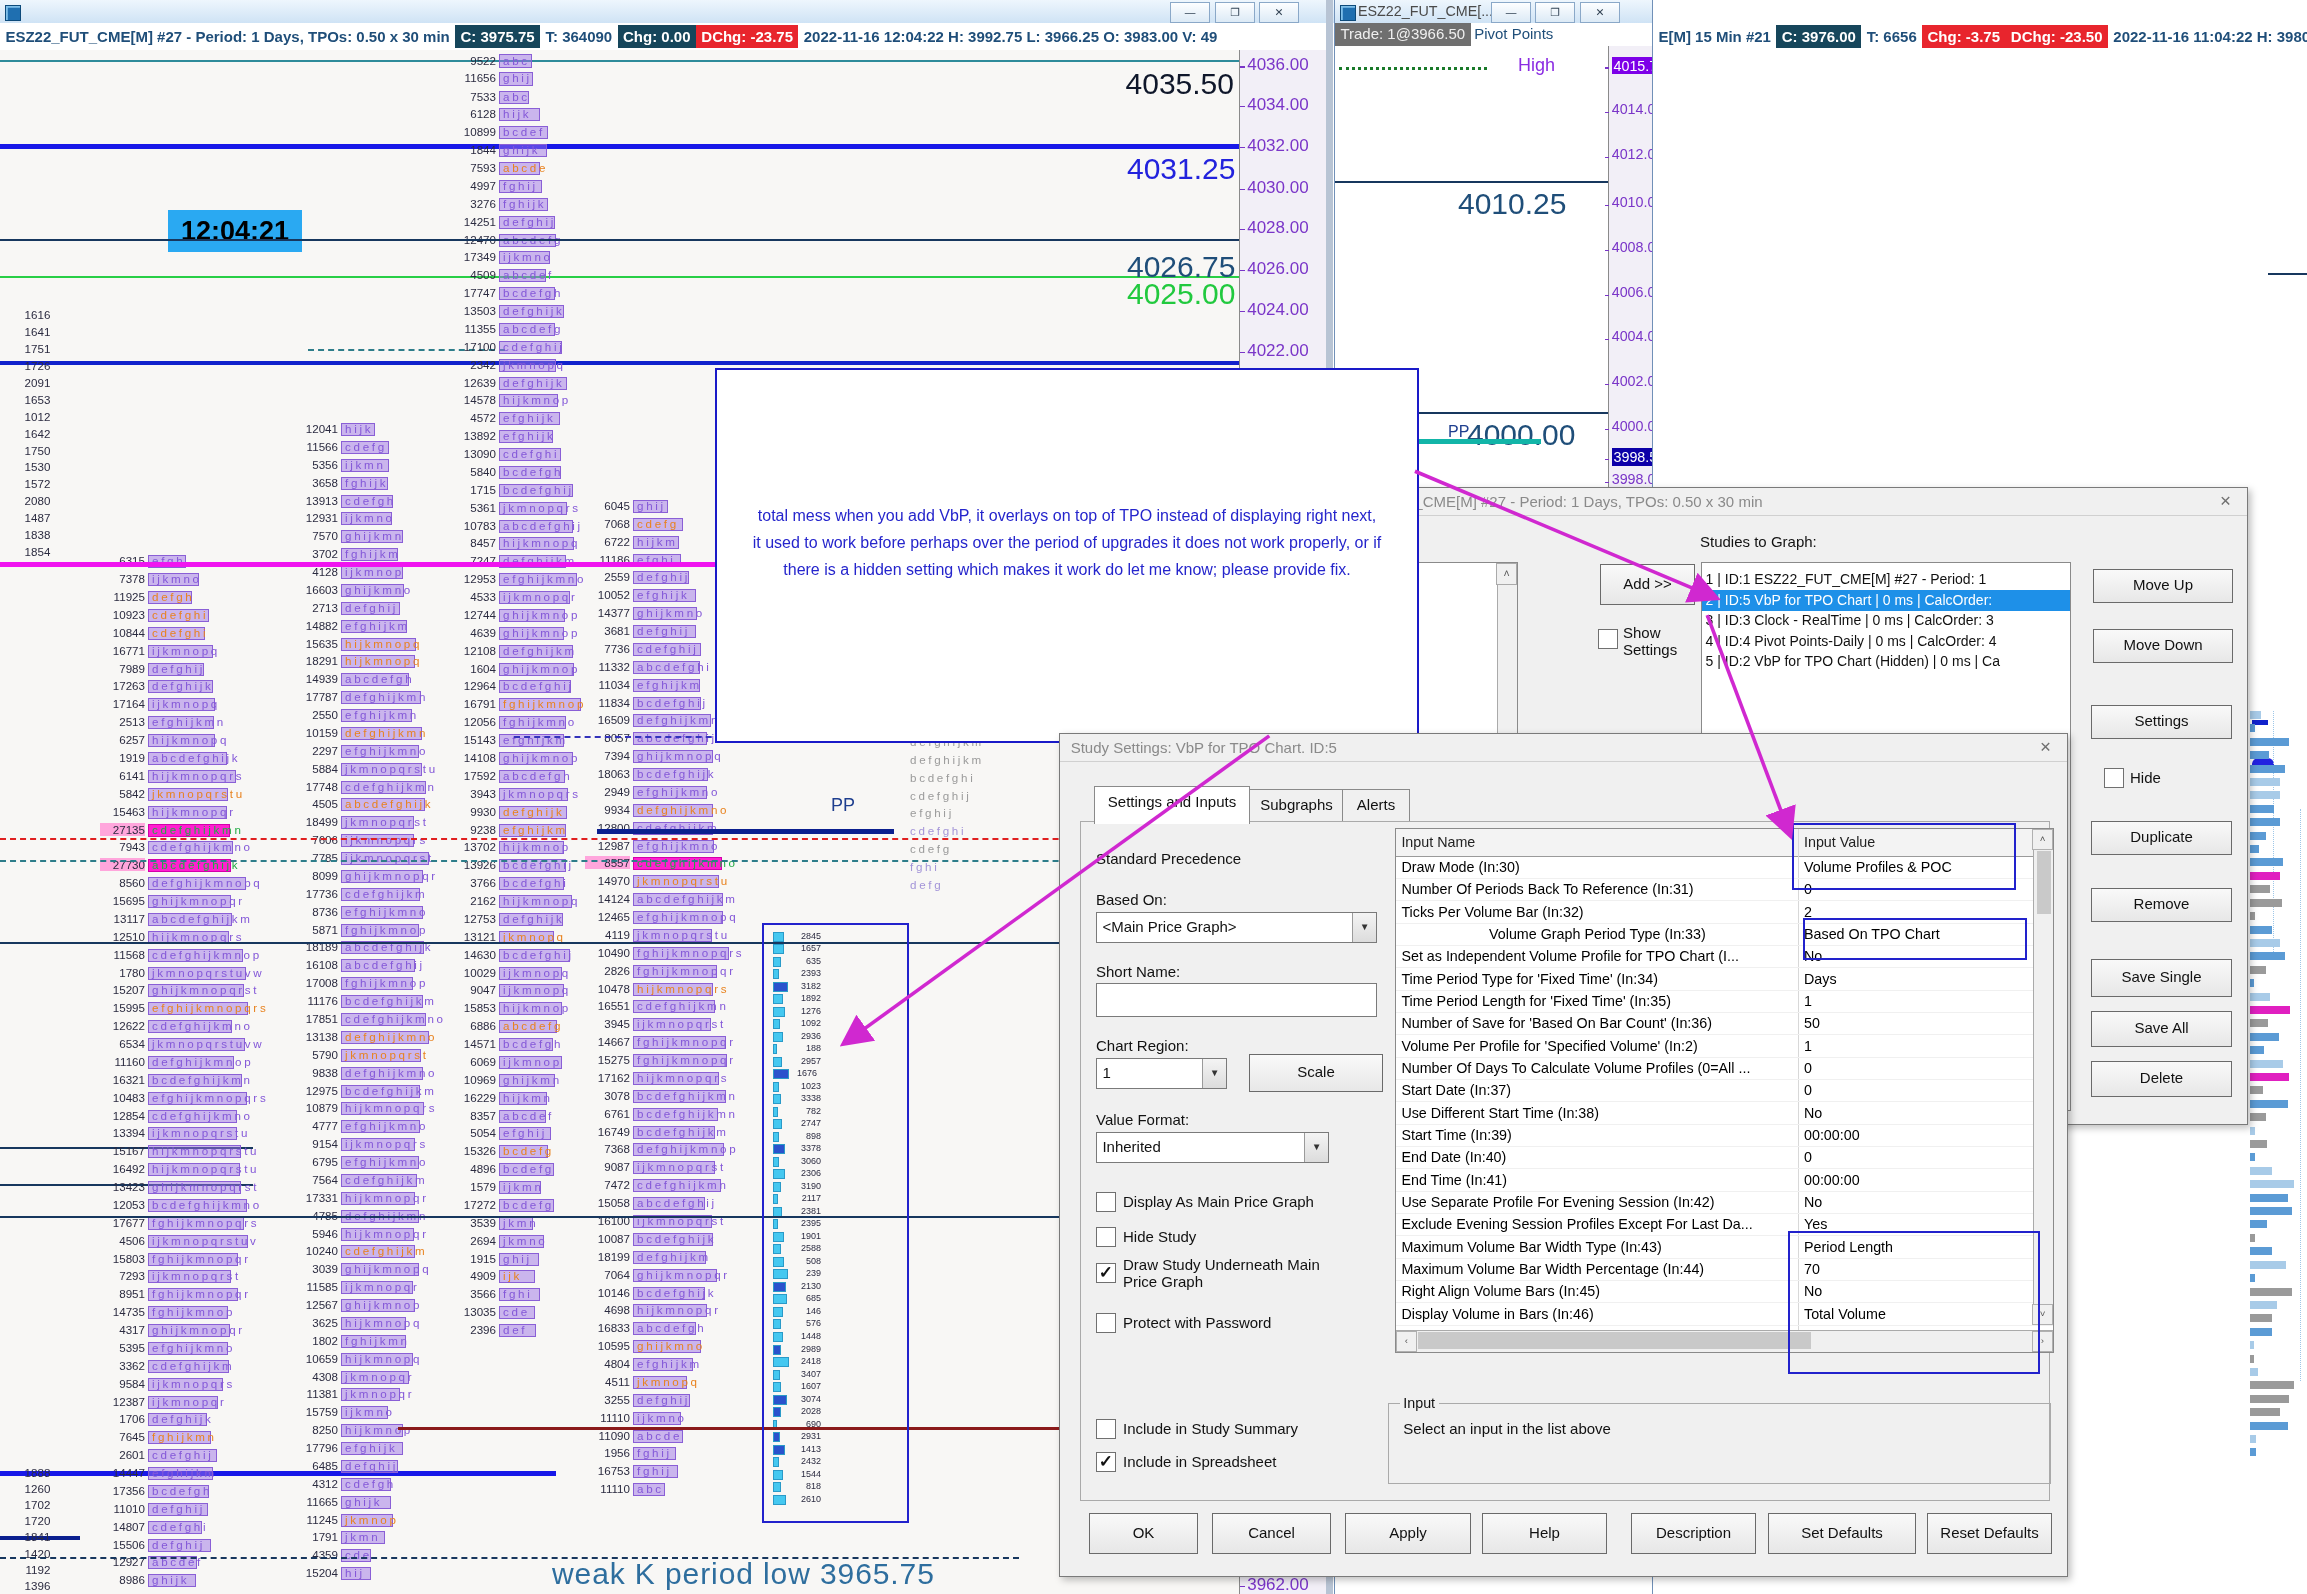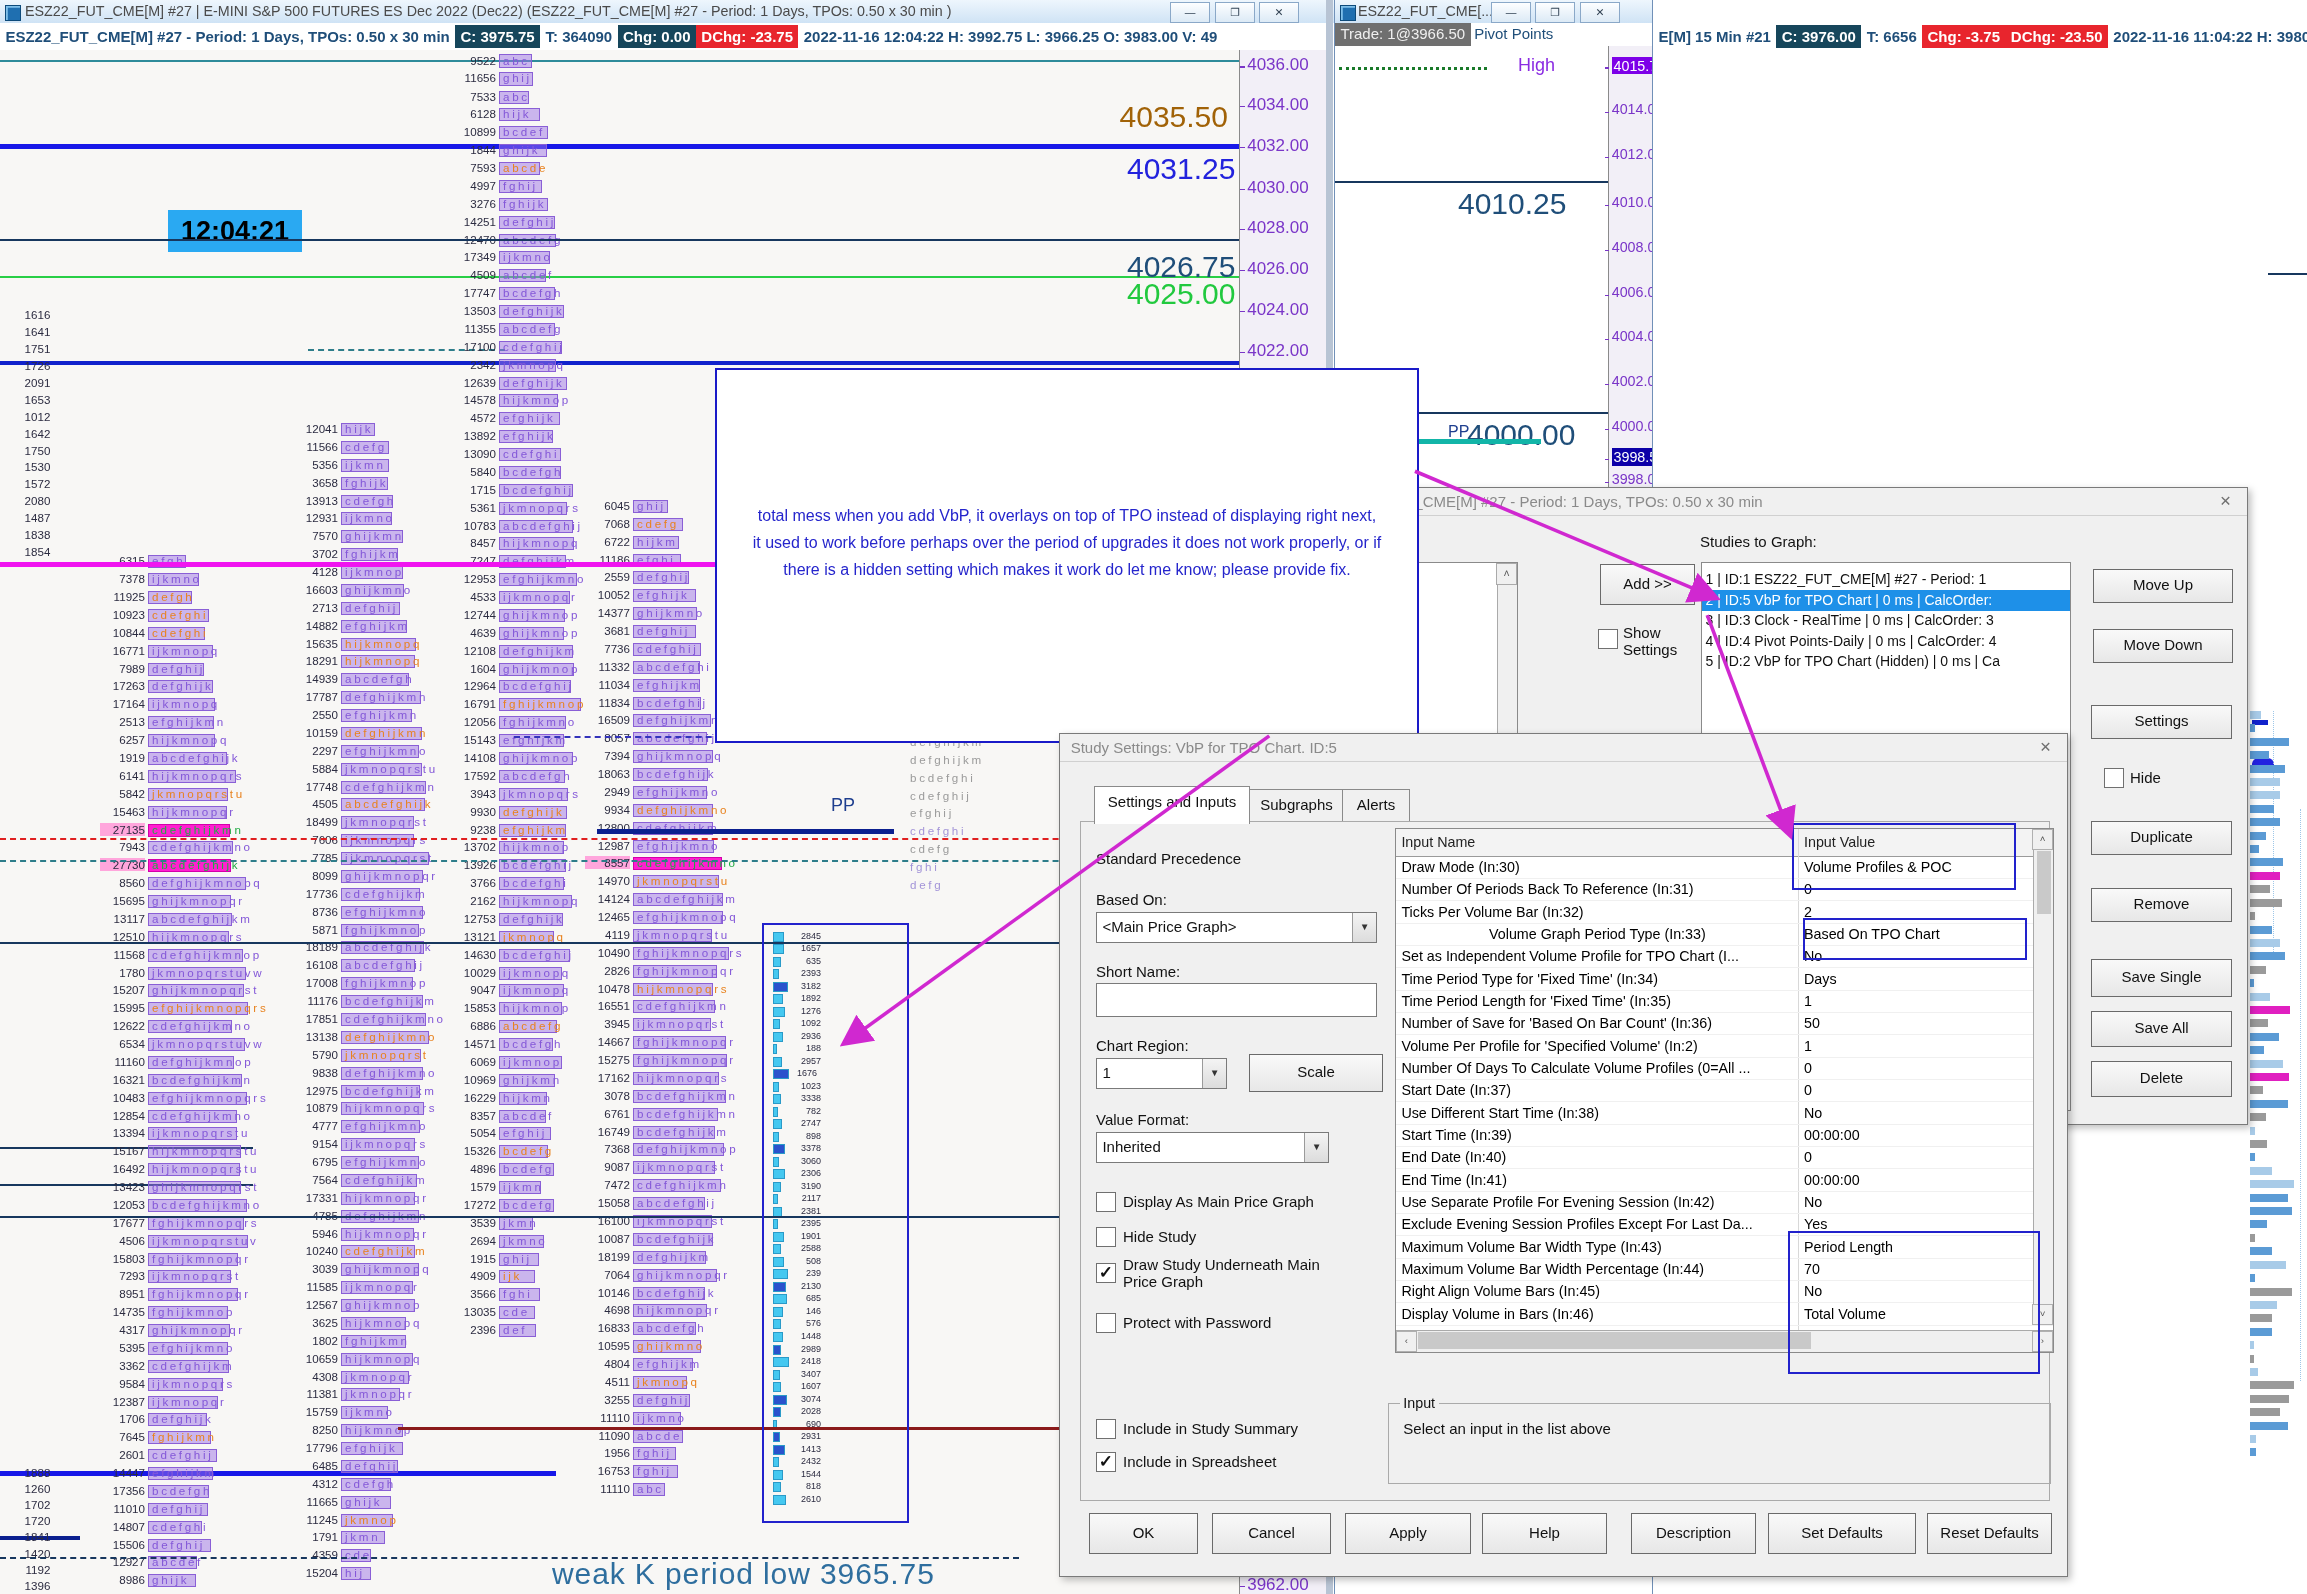--- a/index.html
+++ b/index.html
@@ -140,21 +140,20 @@
   svg.overlay{position:absolute;left:0;top:0;z-index:60;pointer-events:none;}
 </style>
 </head>
 <body>
 
 <div class="screen">
 
   <div class="win" id="win1" style="left:0;top:0;width:1334px;height:1595px;">
     <div class="titlebar">
       <div class="appicon"></div>
-      <div class="ttext" style="left:25px;max-width:1135px;">ESZ22_FUT_CME[M]  #27 | E-MINI S&amp;P 500 FUTURES ES Dec 2022 (Dec22) (ESZ22_FUT_CME[M]  #27 - Period: 1 Days, TPOs: 0.50 x 30 min  )</div>
       <div class="winbtn" style="left:1170px;">—</div>
       <div class="winbtn" style="left:1215px;">❐</div>
       <div class="winbtn" style="left:1259px;">✕</div>
     </div>
     <div class="hdr">
       <span>ESZ22_FUT_CME[M]  #27 - Period: 1 Days, TPOs: 0.50 x 30 min</span>
       <span class="seg-dark">C: 3975.75</span>
       <span>T: 364090</span>
       <span class="seg-dark">Chg: 0.00</span>
       <span class="seg-red">DChg: -23.75</span>
@@ -181,21 +180,21 @@
       <div class="hline" style="left:398px;top:1377px;width:841px;height:2.7px;background:#8b1a1a;z-index:2;"></div>
       <div class="hline" style="left:0;top:1421px;width:556px;height:4.5px;background:#1818e8;"></div>
       <div class="hline" style="left:0;top:1486px;width:80px;height:3.6px;background:#0b1f8f;"></div>
       <div class="hline" style="left:0;top:1507px;width:1019px;border-top:2.7px dashed #17375e;z-index:2;"></div>
 
       <div id="time-badge">12:04:21</div>
       <div id="pp-label">PP</div>
       <div id="blue-rect"></div>
       <div id="weak-note">weak K period low  3965.75</div>
       <div id="w1-price-labels">
-          <div class="price-big" style="right: 11px; top: 17px; color: #a16207; z-index: 3; margin-top: 33px;">4035.50</div>
+          <div class="price-big" style="right: 5px; top: 17px; color: #0f172a; z-index: 3;">4035.50</div>
           <div class="price-big" style="right: 3.6px; top: 102px; color: rgb(34, 34, 221); z-index: 3;">4031.25</div>
           <div class="price-big" style="right: 3.6px; top: 200px; color: rgb(31, 78, 121); z-index: 3;">4026.75</div>
           <div class="price-big" style="right: 3.6px; top: 227px; color: rgb(33, 201, 62); z-index: 3;">4025.00</div>
         </div>
       <div id="w1-profiles">
           <div class="tpo-row" style="left: 5.4px; top: 256px; height: 17px;">
             <span class="tpo-num">1616</span>
           </div>
           <div class="tpo-row" style="left: 5.4px; top: 273px; height: 17px;">
             <span class="tpo-num">1641</span>

